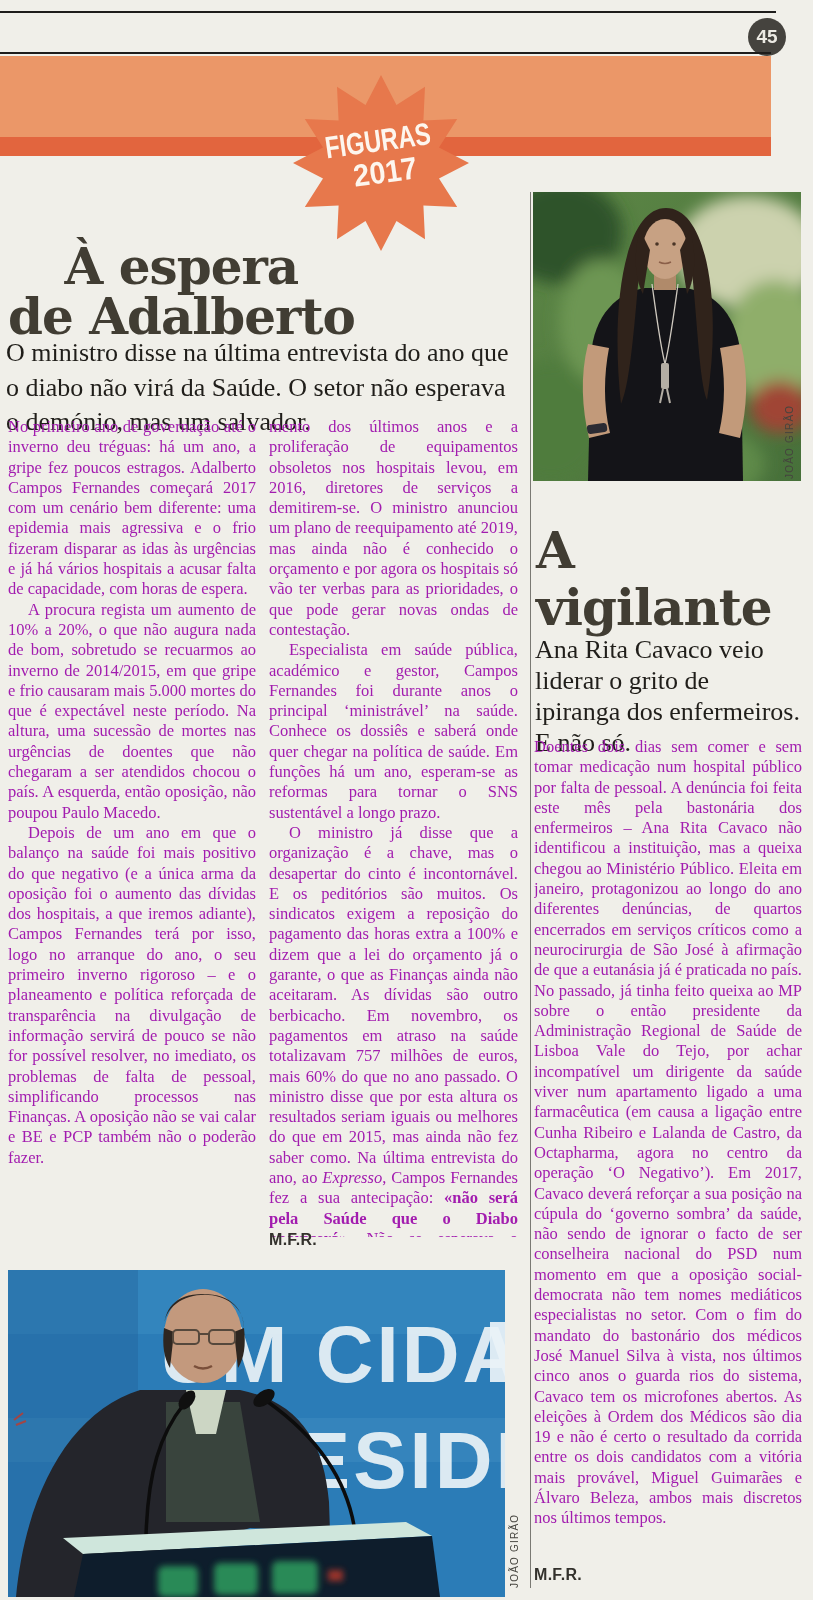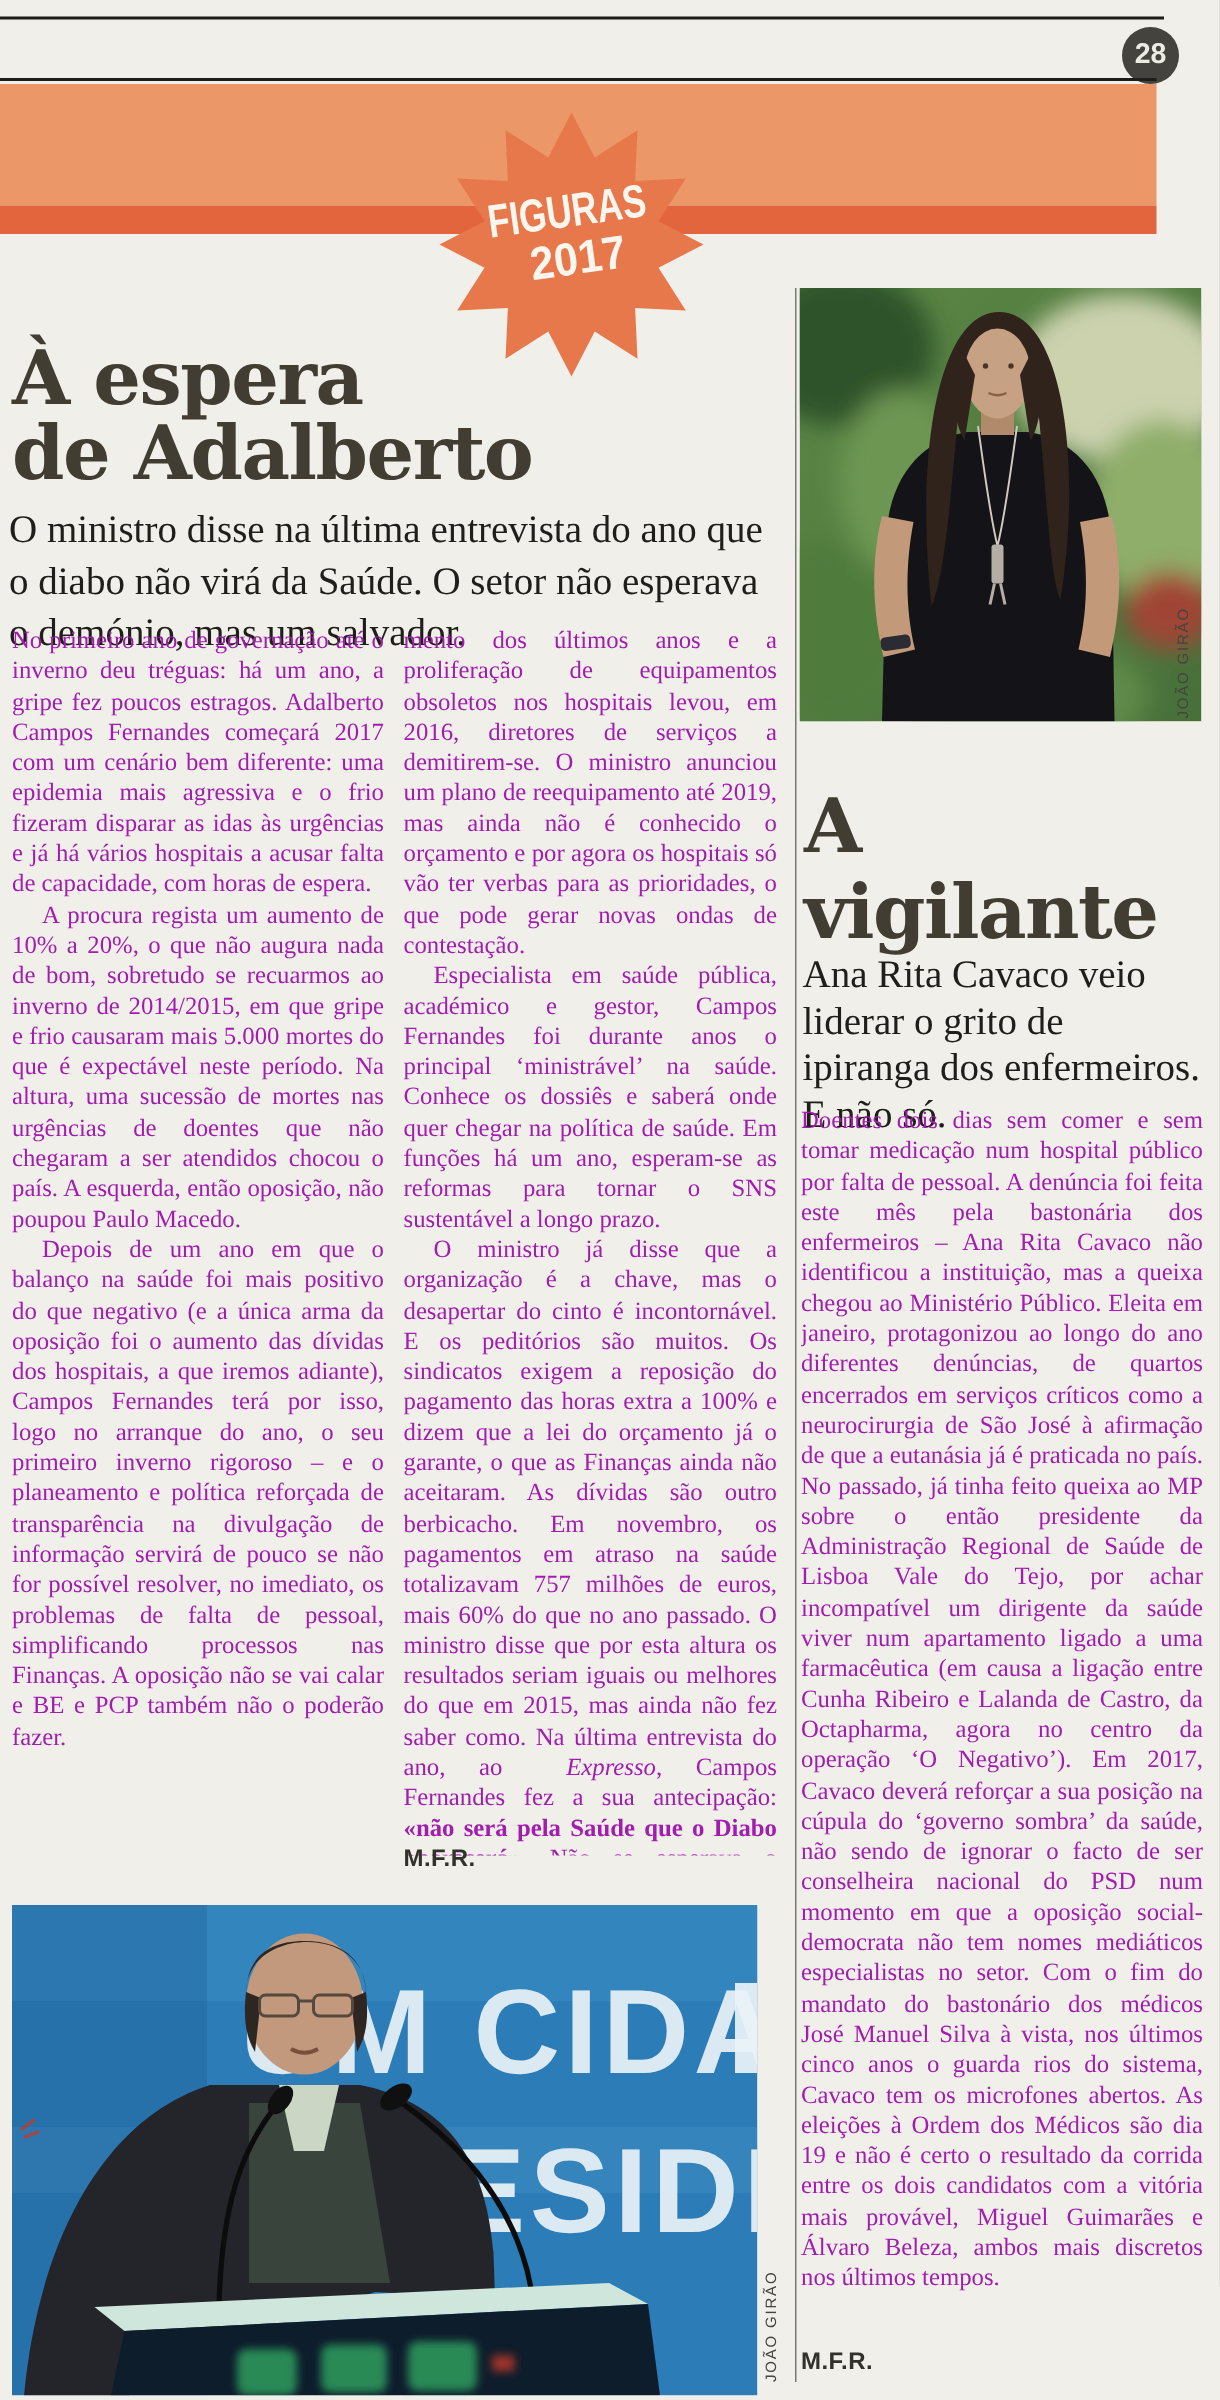--- a/index.html
+++ b/index.html
@@ -19,38 +19,38 @@
   }
 
   .banner-band   { position:absolute; left:0; top:56px;  width:771px; height:81px; background:#eb9768; }
   .banner-stripe { position:absolute; left:0; top:137px; width:771px; height:19px; background:#e2653e; }
   .star { position:absolute; left:271px; top:53px; width:220px; height:220px; }
 
   .headline {
     position:absolute; color:#413d33; font-family:"DejaVu Serif", serif;
     font-weight:bold; letter-spacing:-1px;
   }
-  #headline1 { left:8px; top:193px; font-size:50px; line-height:50px; }
+  #headline1 { left:8px; top:208px; font-size:50px; line-height:50px;text-align:center; }
   #headline2 { left:536px; top:488px; width:272px; font-size:50px; line-height:57px; }
 
   .deck { position:absolute; color:#201e1a; }
   #deck1 { left:6px;   top:310px; width:517px; font-size:26px; line-height:34.5px; }
   #deck2 { left:535px; top:608px; width:265px; font-size:26px; line-height:31px; }
 
   .body-col { position:absolute; overflow:hidden; }
   #col1 { left:8px;   top:417px; width:248px; height:840px; }
   #col2 { left:269px; top:417px; width:249px; height:820px; }
   #col3 { left:534px; top:737px; width:268px; height:824px; }
   .body-col p {
     margin:0; text-align:justify; color:#a21caf;
     font:16.5px/20.3px "Liberation Serif", serif;
     hyphens:auto; -webkit-hyphens:auto;
   }
   .body-col p.indent { text-indent:20px; }
-  .body-col .it { font-style:italic;margin-left:20px; }
+  .body-col .it { font-style:italic; }
   .body-col .bd { font-weight:bold; }
 
   .byline {
     position:absolute; text-align:left; color:#33312c;
     font:bold 16px "Liberation Sans", sans-serif; letter-spacing:.3px;
   }
   #byline1 { left:269px; top:1231px; width:249px; }
   #byline2 { left:534px; top:1566px; width:268px; }
 
   .vrule { position:absolute; left:530px; top:192px; width:1px; height:1396px; background:#7a7973; }
@@ -67,21 +67,21 @@
   }
   #credit-top    { left:784px; top:393px; height:86px; }
   #credit-bottom { left:509px; top:1498px; height:90px; }
 </style>
 </head>
 <body>
 
 <div class="page">
 
   <div id="rule-top" class="hrule"></div>
-  <div class="page-badge">28</div>
+  <div class="page-badge">45</div>
   <div id="rule-banner" class="hrule"></div>
 
   <div class="banner-band"></div>
   <div class="banner-stripe"></div>
 
   <svg class="star" viewBox="0 0 220 220">
     <polygon fill="#e7784c" points="110,22 125.5,52 154,33.8 152.4,67.6 186.2,66 168,94.5 198,110 168,125.5 186.2,154 152.4,152.4 154,186.2 125.5,168 110,198 94.5,168 66,186.2 67.6,152.4 33.8,154 52,125.5 22,110 52,94.5 33.8,66 67.6,67.6 66,33.8 94.5,52"></polygon>
     <g transform="rotate(-8 110 110)" fill="#fdf6ee" font-family="Liberation Sans, sans-serif" font-weight="bold">
       <text x="110" y="98" font-size="31" text-anchor="middle" textLength="106" lengthAdjust="spacingAndGlyphs">FIGURAS</text>
       <text x="113" y="130" font-size="31" text-anchor="middle" textLength="64" lengthAdjust="spacingAndGlyphs">2017</text>

